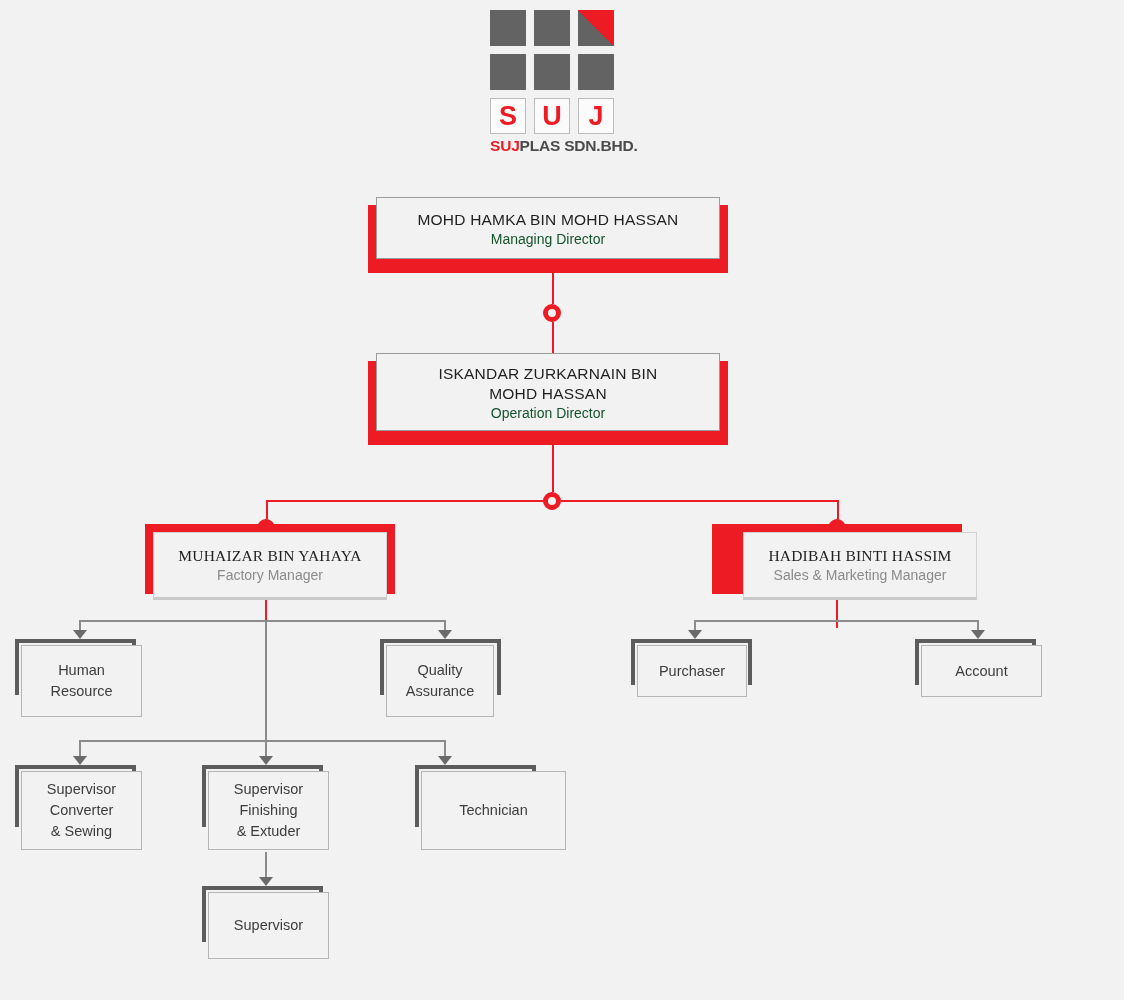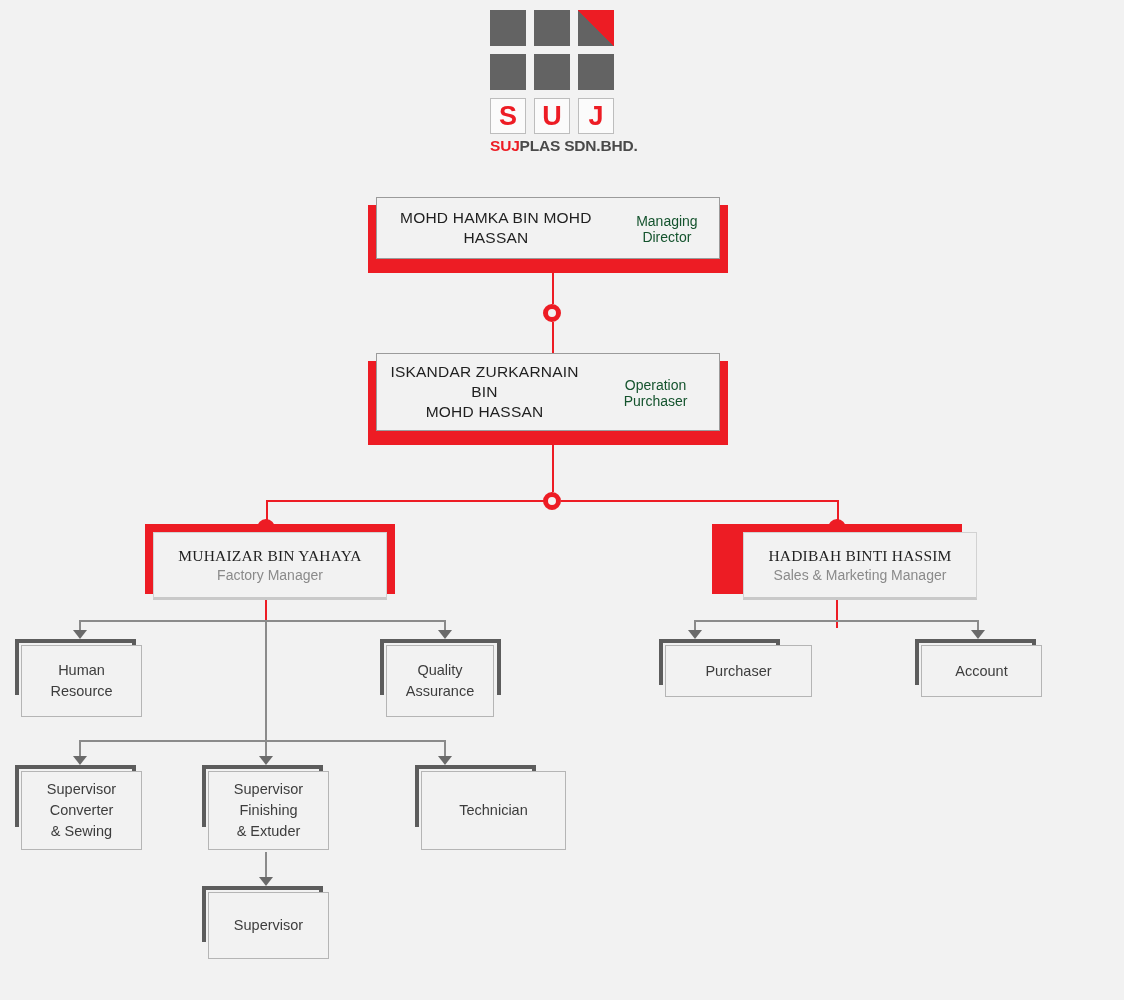--- a/index.html
+++ b/index.html
@@ -102,21 +102,21 @@
   .exec .shadow {
     position: absolute;
     background: #ed1c24;
   }
   .exec .card {
     position: absolute;
     background: #f2f2f2;
     border: 1px solid #9b9b9b;
     box-sizing: border-box;
     display: flex;
-    flex-direction: row;
+    flex-direction: column;
     align-items: center;
     justify-content: center;
   }
   .exec .name {
     font-size: 15.5px;
     color: #1f1f1f;
     letter-spacing: 0.2px;
     text-align: center;
     line-height: 20px;
     white-space: pre-line;
@@ -238,21 +238,21 @@
       <div class="name">MOHD HAMKA BIN MOHD HASSAN</div>
       <div class="title">Managing Director</div>
     </div>
   </div>
 
   <div class="exec" style="left:368px; top:353px; width:360px; height:92px;">
     <div class="shadow" style="left:0; top:8px; width:360px; height:84px;"></div>
     <div class="card" style="left:8px; top:0; width:344px; height:78px;">
       <div class="name">ISKANDAR ZURKARNAIN BIN
 MOHD HASSAN</div>
-      <div class="title">Operation Purchaser</div>
+      <div class="title">Operation Director</div>
     </div>
   </div>
 
   <div class="mgr" style="left:145px; top:524px; width:250px; height:76px;">
     <div class="shadow" style="left:0; top:0; width:250px; height:70px;"></div>
     <div class="card" style="left:8px; top:8px; width:234px; height:68px;">
       <div class="name">MUHAIZAR BIN YAHAYA</div>
       <div class="title">Factory Manager</div>
     </div>
   </div>
@@ -307,21 +307,21 @@
   <div class="leaf" style="left:380px; top:639px; width:114px; height:78px;">
     <div class="acc-top" style="width:121px;"></div>
     <div class="acc-left" style="height:56px;"></div>
     <div class="acc-right" style="left:117px; height:56px;"></div>
     <div class="card">
       <div class="lbl">Quality
 Assurance</div>
     </div>
   </div>
 
-  <div class="leaf" style="left:631px; top:639px; width:153px; height:58px;margin-left:28px;">
+  <div class="leaf" style="left:631px; top:639px; width:116px; height:58px;">
     <div class="acc-top" style="width:121px;"></div>
     <div class="acc-left" style="height:46px;"></div>
     <div class="acc-right" style="left:117px; height:46px;"></div>
     <div class="card">
       <div class="lbl">Purchaser</div>
     </div>
   </div>
 
   <div class="leaf" style="left:915px; top:639px; width:127px; height:58px;">
     <div class="acc-top" style="width:121px;"></div>

